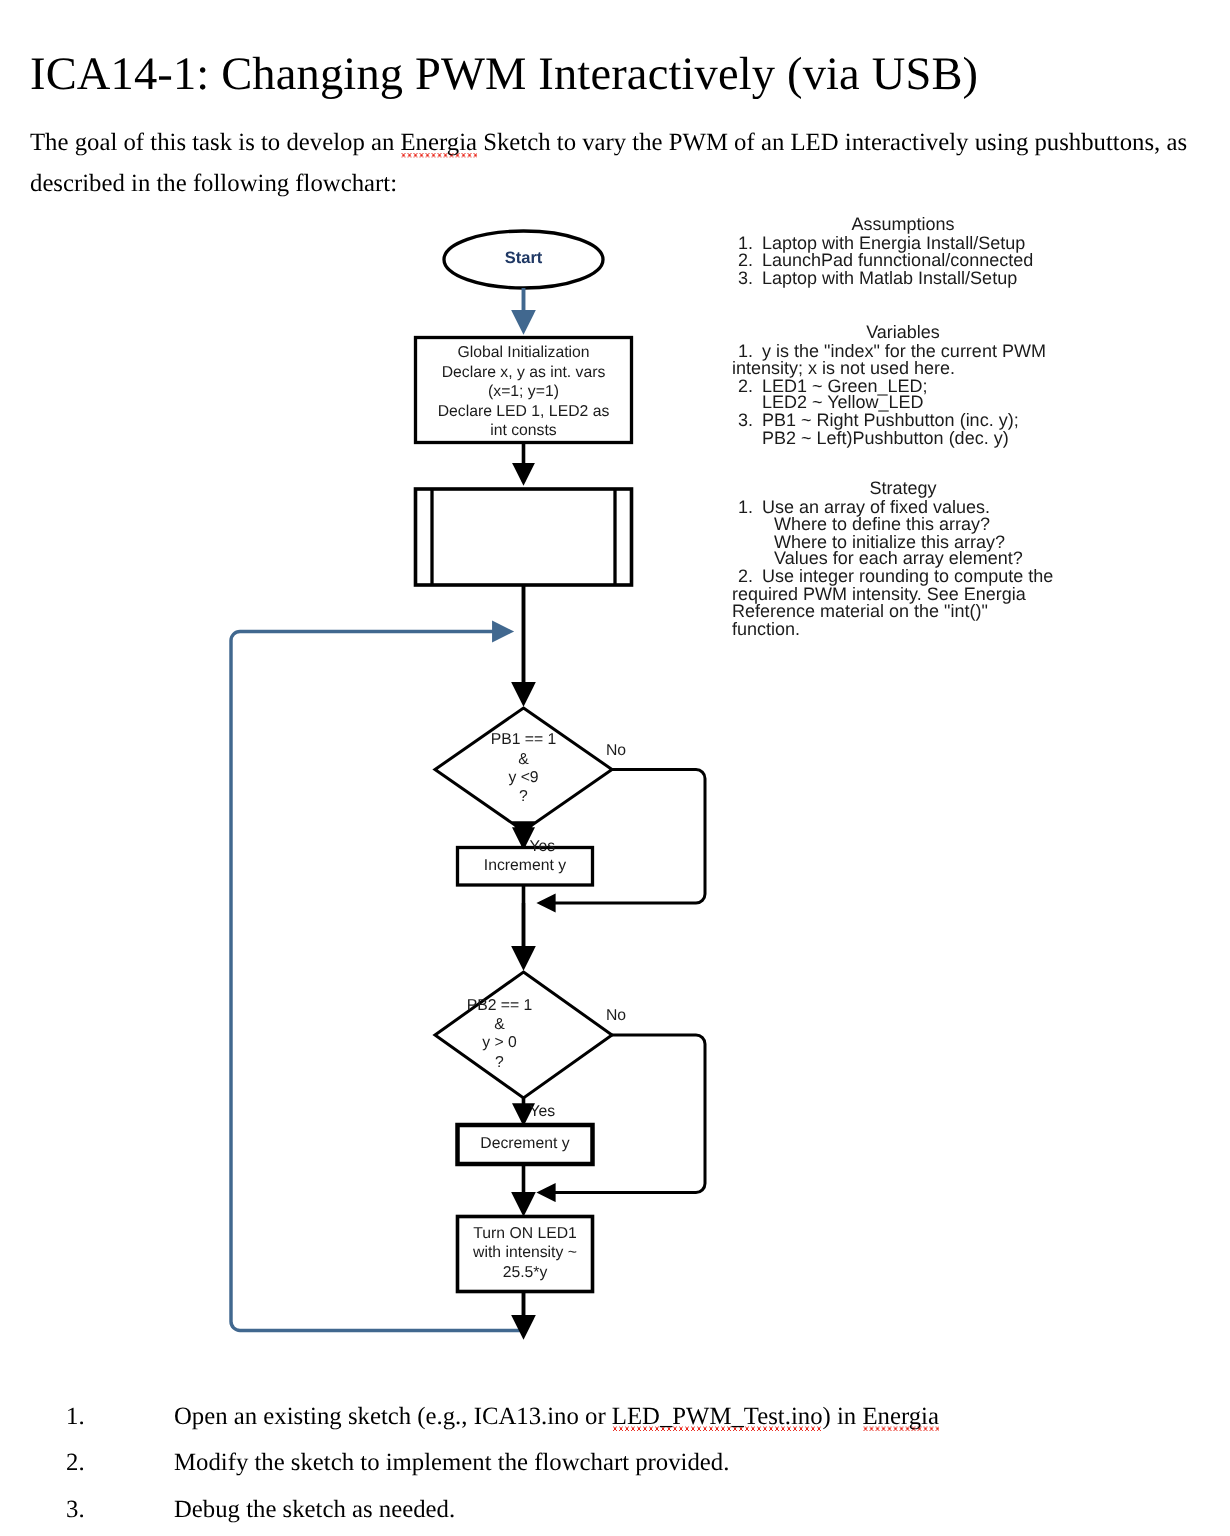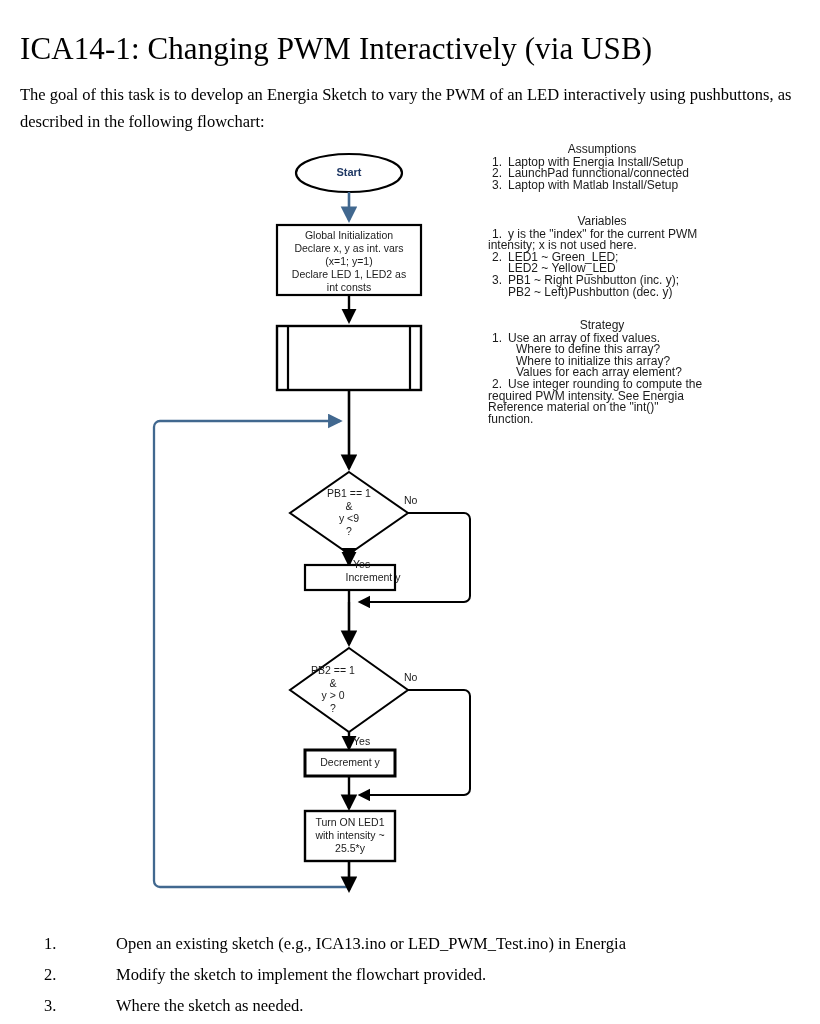--- a/index.html
+++ b/index.html
@@ -129,21 +129,21 @@
 int consts</div>
 
 
     <div class="fl-label" style="left:300px;top:357px;width:98px;white-space:pre-line;line-height:12.5px;">PB1 == 1
 &amp;
 y &lt;9
 ?</div>
     <div class="fl-edge" style="left:404px;top:364px;">No</div>
     <div class="fl-edge" style="left:353px;top:428px;">Yes</div>
 
-    <div class="fl-label" style="left:306px;top:441px;width:88px;margin-left:23px;">Increment y</div>
+    <div class="fl-label" style="left:306px;top:441px;width:88px;">Increment y</div>
 
     <div class="fl-label" style="left:284px;top:534px;width:98px;white-space:pre-line;line-height:12.5px;">PB2 == 1
 &amp;
 y &gt; 0
 ?</div>
     <div class="fl-edge" style="left:404px;top:541px;">No</div>
     <div class="fl-edge" style="left:353px;top:605px;">Yes</div>
 
     <div class="fl-label" style="left:306px;top:626px;width:88px;">Decrement y</div>
 
@@ -186,17 +186,17 @@
     <div class="task-row">
       <span class="task-num">1.</span>
       <span class="task-txt"><span>Open an existing sketch (e.g., ICA13.ino or </span><span class="sp-red">LED_PWM_Test.ino</span><span>) in </span><span class="sp-red">Energia</span></span>
     </div>
     <div class="task-row">
       <span class="task-num">2.</span>
       <span class="task-txt">Modify the sketch to implement the flowchart provided.</span>
     </div>
     <div class="task-row">
       <span class="task-num">3.</span>
-      <span class="task-txt">Where the sketch as needed.</span>
+      <span class="task-txt">Debug the sketch as needed.</span>
     </div>
   </div>
 
 </div>
 
 </body></html>

